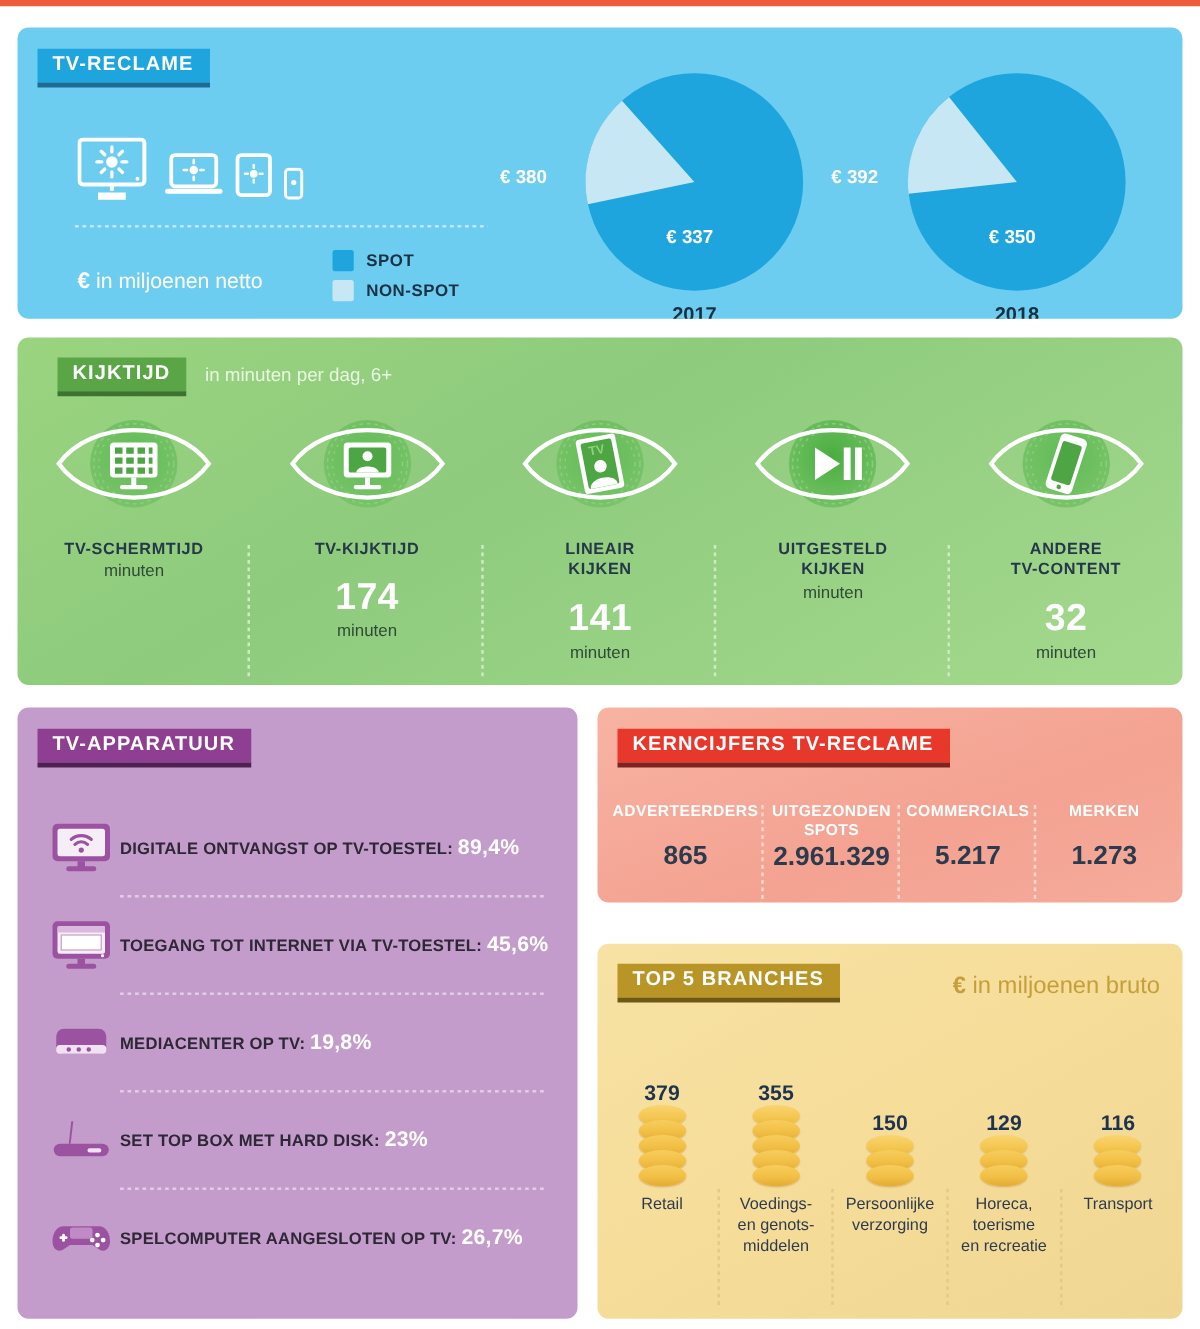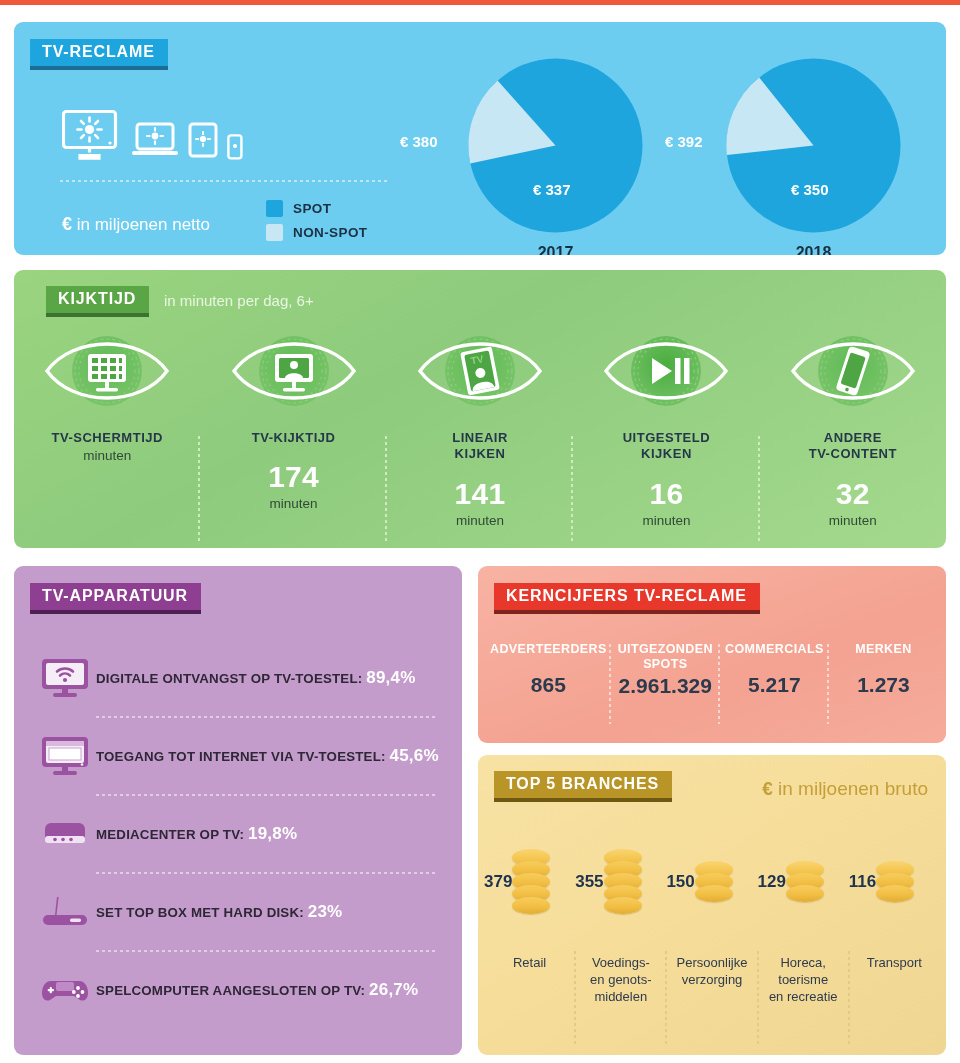--- a/index.html
+++ b/index.html
@@ -83,21 +83,21 @@
   .prows{position:absolute;left:0;top:74px;width:448px;}
   .prow{display:flex;align-items:center;height:76px;padding:0 14px 0 20px;box-sizing:border-box;}
   .picon{width:62px;flex:0 0 62px;display:flex;justify-content:center;align-items:center;}
   .ptext{color:#2d2736;font-weight:bold;font-size:13.3px;letter-spacing:.015em;}
   .pval{color:#ffffff;font-size:17px;font-weight:bold;}
   .psep{height:2px;margin:0 26px 0 82px;
     background-image:linear-gradient(to right,#e0cde3 0 3px,transparent 3px 6px);
     background-size:6px 2px;}
 
   
-  #p-red{left:478px;top:566px;width:468px;height:177px;
+  #p-red{left:478px;top:566px;width:468px;height:156px;
     background:linear-gradient(160deg,#f8b3a3 0%,#f4a291 60%,#f5ab9b 100%);}
   #b-red{background:#e8372b;}
   #b-red:after{background:#7e231d;}
   .red-badge-wrap{position:absolute;left:16px;top:17px;}
   .kcols{position:absolute;left:8px;top:76px;width:452px;display:flex;}
   .kcol{flex:1;text-align:center;position:relative;padding:0 4px;}
   .kcol .kdiv{position:absolute;right:0;top:2px;width:2px;height:80px;
     background-image:linear-gradient(to bottom,#fbd8cf 0 3px,transparent 3px 6px);
     background-size:2px 6px;}
   .kcol:last-child .kdiv{display:none;}
@@ -107,21 +107,21 @@
   
   #p-yellow{left:478px;top:755px;width:468px;height:300px;
     background:linear-gradient(150deg,#f7e2a4 0%,#f6dd9a 45%,#efd693 100%);}
   #b-yellow{background:#b99426;}
   #b-yellow:after{background:#6f5812;}
   .yellow-badge-wrap{position:absolute;left:16px;top:16px;}
   .ysub{position:absolute;right:18px;top:23px;color:#c5a03a;font-size:19px;}
   .ysub .eur{font-weight:bold;}
 
   .bars{position:absolute;left:6px;top:64px;width:456px;display:flex;align-items:flex-end;height:130px;}
-  .barcol{flex:1;display:flex;align-items:center;justify-content:flex-start;height:130px;position:relative;}
+  .barcol{flex:1;display:flex;flex-direction:column;align-items:center;justify-content:flex-end;height:130px;position:relative;}
   .barnum{color:#1d3350;font-weight:bold;font-size:17px;margin-bottom:4px;}
   .stack{display:flex;flex-direction:column-reverse;align-items:center;}
   .coin{width:38px;height:17px;margin-top:-5px;
      border-radius:50%/50%;
      background:linear-gradient(180deg,#f7cd5d 0%,#f2bf45 55%,#e3ac33 100%);
      box-shadow:0 1px 1px rgba(140,100,20,.28);}
   .coin.top{background:linear-gradient(180deg,#f9d470 0%,#f4c64f 60%,#eab63c 100%);}
 
   .blabels{position:absolute;left:6px;top:200px;width:456px;display:flex;}
   .blabel{flex:1;text-align:center;position:relative;color:#2e3b4e;font-size:13px;line-height:1.3;padding:0 4px;box-sizing:border-box;}
@@ -372,21 +372,20 @@
             <path d="M50 30 L50 56 L70 43 Z"></path>
             <rect x="73" y="30" width="5.5" height="26"></rect>
             <rect x="82" y="30" width="5.5" height="26"></rect>
           </g>
         </svg>
       </span>
       <div class="eyelabel">
         <span>UITGESTELD</span><br>
         <span>KIJKEN</span>
       </div>
-      <div class="eyenum">16</div>
       <div class="eyeunit">minuten</div>
       <span class="divider"></span>
     </div>
 
     <div class="eyecol">
       <span>
         <svg width="128" height="86" viewBox="0 0 128 86">
           <defs>
               <radialGradient id="gg5" cx="50%" cy="42%" r="60%">
             <stop offset="0%" stop-color="#5fbb55"></stop>

